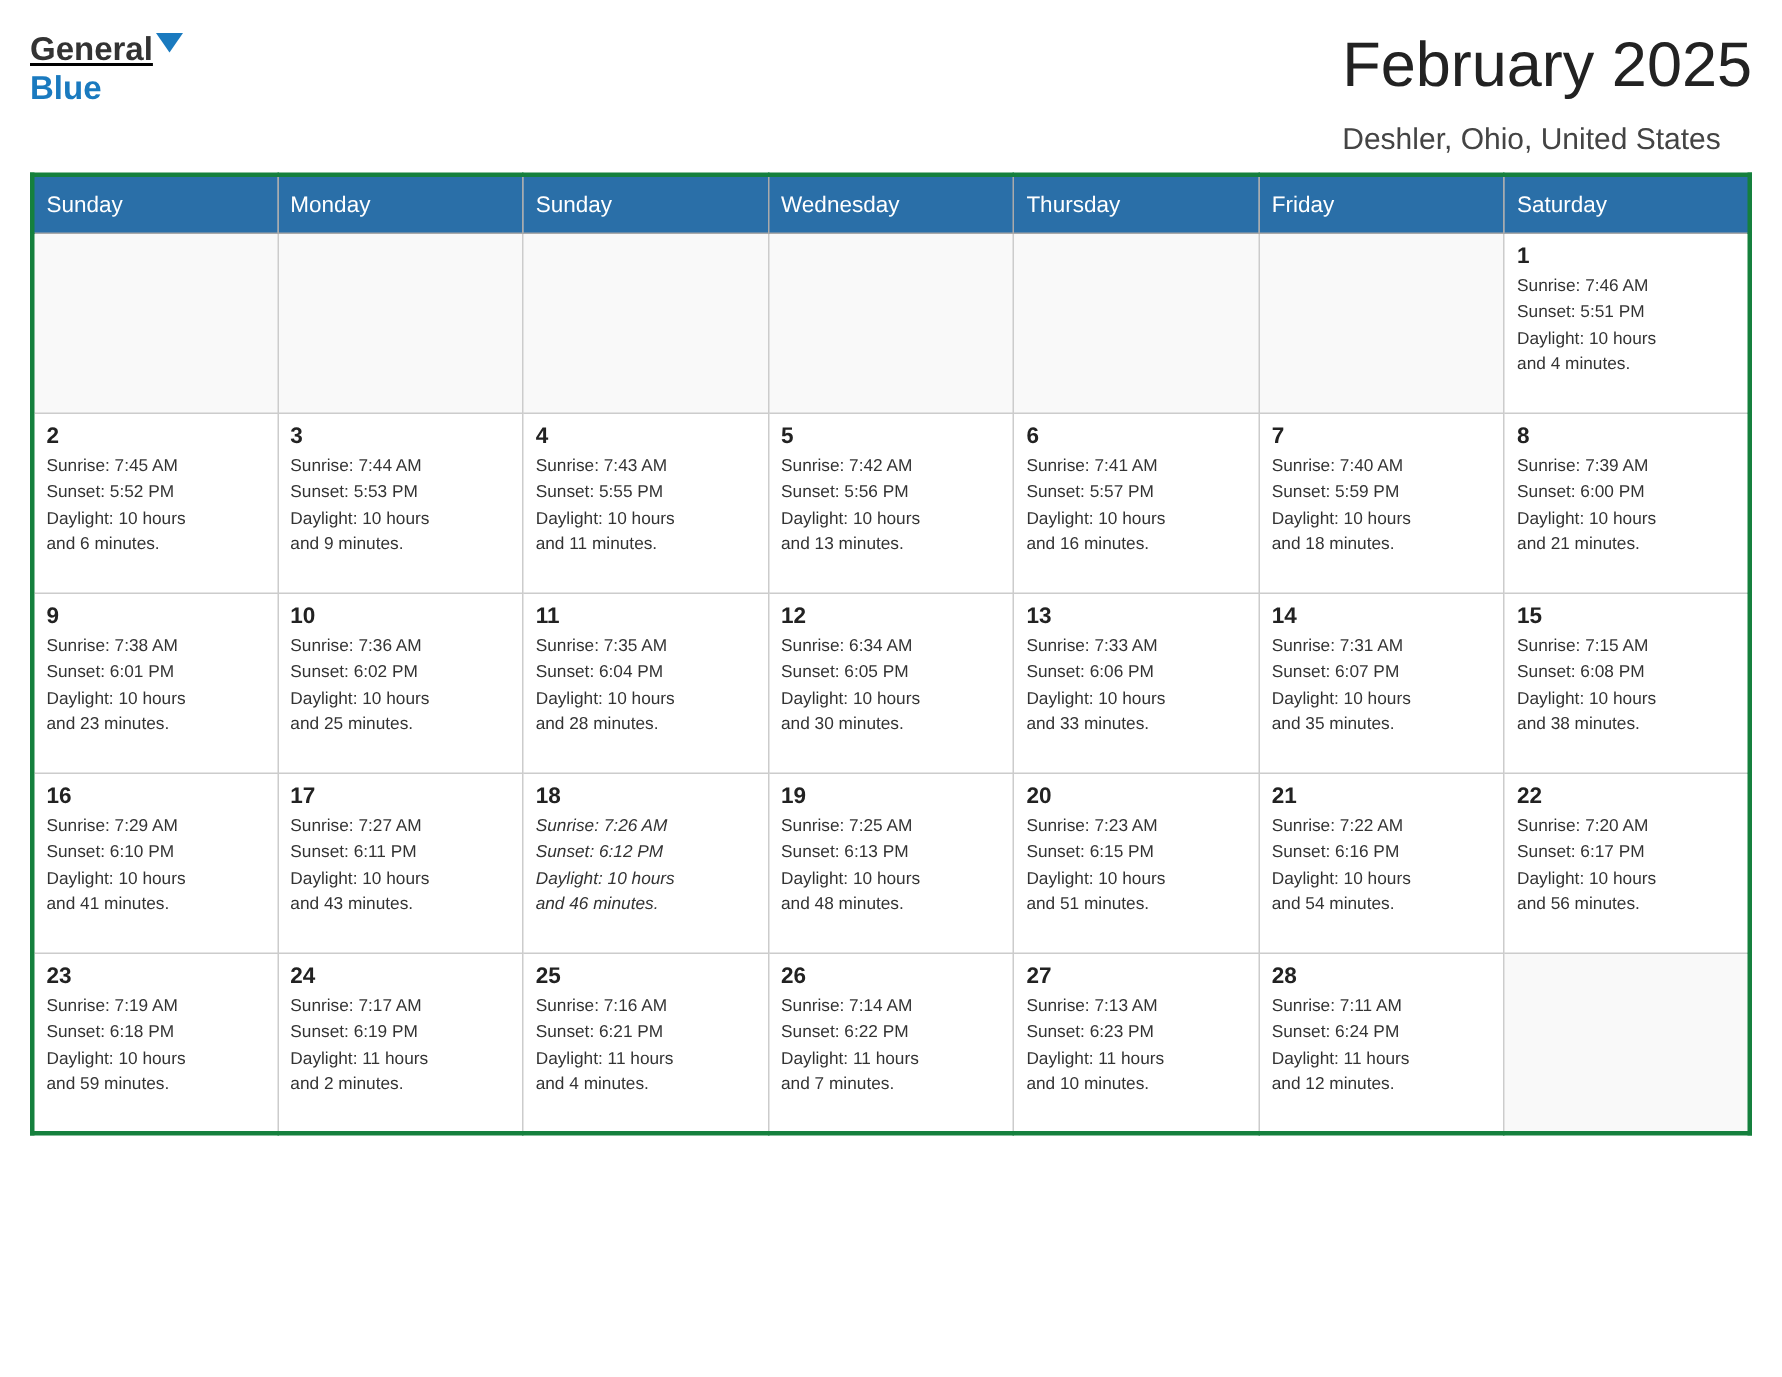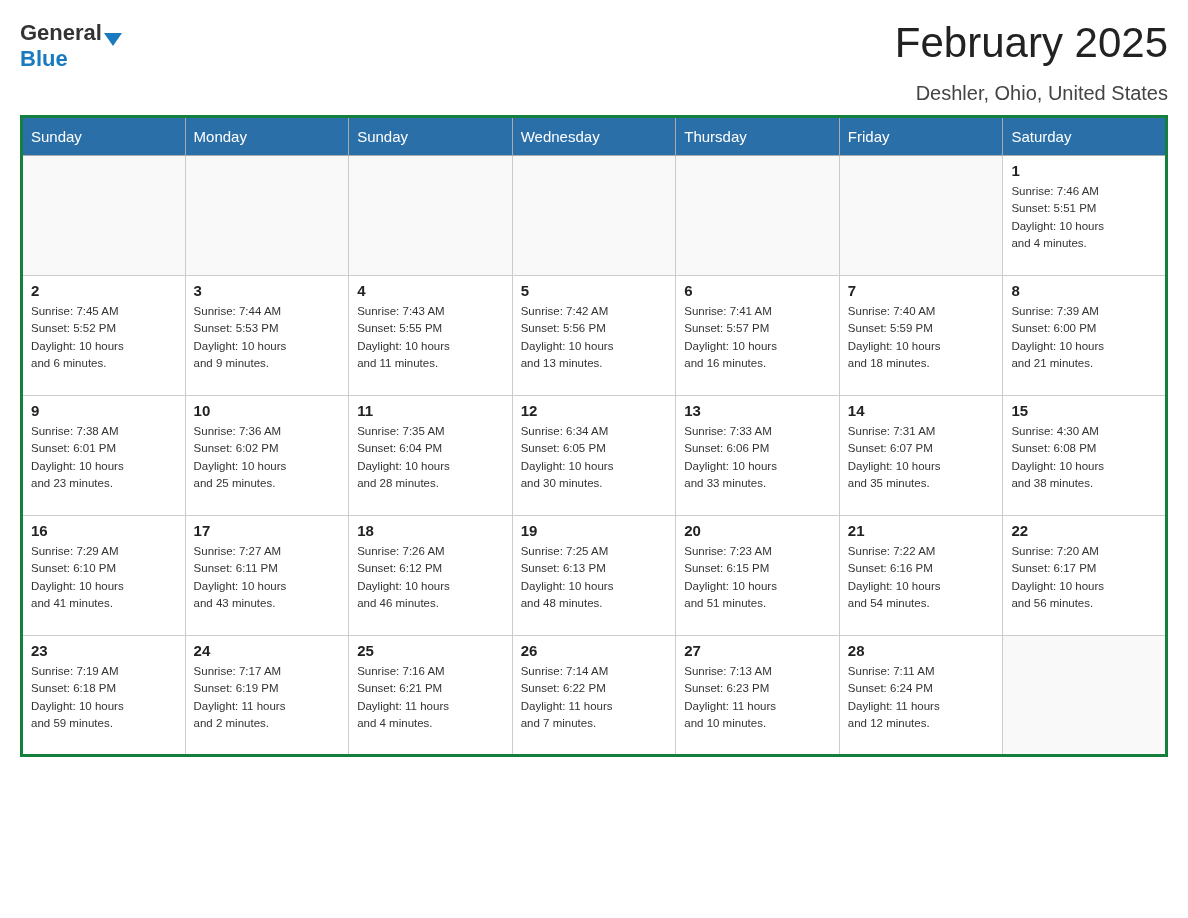--- a/index.html
+++ b/index.html
@@ -20,21 +20,20 @@
       font-size: 22px;
       font-weight: bold;
       color: #333;
     }
     .logo-text-blue {
       font-size: 22px;
       font-weight: bold;
       color: #1a7abf;
     }
     .title-section {
-      text-align: right;
     }
     .month-title {
       font-size: 42px;
       font-weight: normal;
       color: #222;
       line-height: 1.1;
     }
     .location {
       font-size: 20px;
       color: #444;
@@ -79,21 +78,22 @@
     .empty-cell {
       background: #f9f9f9;
     }
     .logo-wrapper {
       display: flex;
       flex-direction: column;
       align-items: flex-start;
     }
     .logo-line1 {
       display: flex;
-      align-items: flex-end;
+      align-items: flex-start;
+      text-decoration: underline;
     }
     .logo-triangle {
       display: inline-block;
       width: 0;
       height: 0;
       border-left: 9px solid transparent;
       border-right: 9px solid transparent;
       border-top: 13px solid #1a7abf;
       margin-left: 2px;
       margin-top: 2px;
@@ -233,21 +233,21 @@
         </td>
         <td>
           <div class="day-number">14</div>
           <div class="day-info" style="white-space: pre-line;">Sunrise: 7:31 AM
 Sunset: 6:07 PM
 Daylight: 10 hours
 and 35 minutes.</div>
         </td>
         <td>
           <div class="day-number">15</div>
-          <div class="day-info" style="white-space: pre-line;">Sunrise: 4:30 AM
+          <div class="day-info" style="white-space: pre-line;">Sunrise: 7:15 AM
 Sunset: 6:08 PM
 Daylight: 10 hours
 and 38 minutes.</div>
         </td>
       </tr>
       <tr>
         <td>
           <div class="day-number">16</div>
           <div class="day-info" style="white-space: pre-line;">Sunrise: 7:29 AM
 Sunset: 6:10 PM
@@ -256,21 +256,21 @@
         </td>
         <td>
           <div class="day-number">17</div>
           <div class="day-info" style="white-space: pre-line;">Sunrise: 7:27 AM
 Sunset: 6:11 PM
 Daylight: 10 hours
 and 43 minutes.</div>
         </td>
         <td>
           <div class="day-number">18</div>
-          <div class="day-info" style="white-space: pre-line;">Sunrise: 7:26 AM
+          <div class="day-info" style="white-space: pre-line; font-style: italic;">Sunrise: 7:26 AM
 Sunset: 6:12 PM
 Daylight: 10 hours
 and 46 minutes.</div>
         </td>
         <td>
           <div class="day-number">19</div>
           <div class="day-info" style="white-space: pre-line;">Sunrise: 7:25 AM
 Sunset: 6:13 PM
 Daylight: 10 hours
 and 48 minutes.</div>

